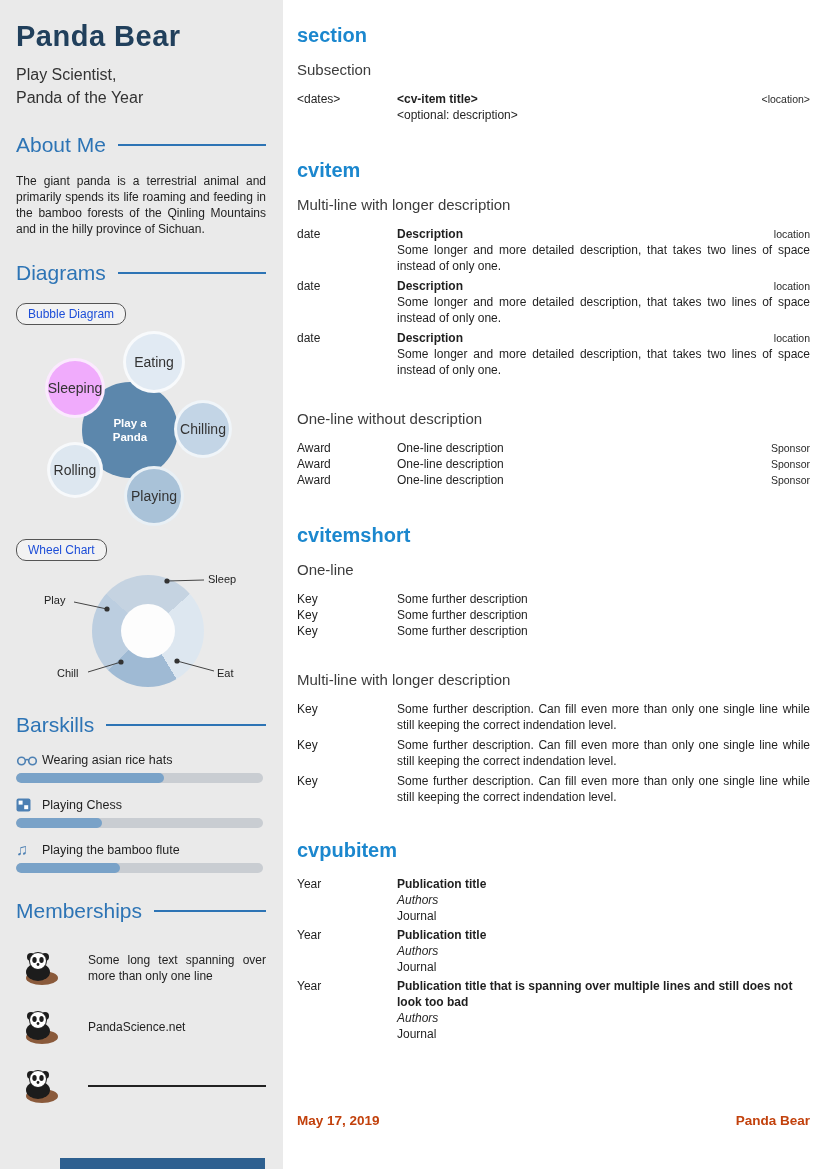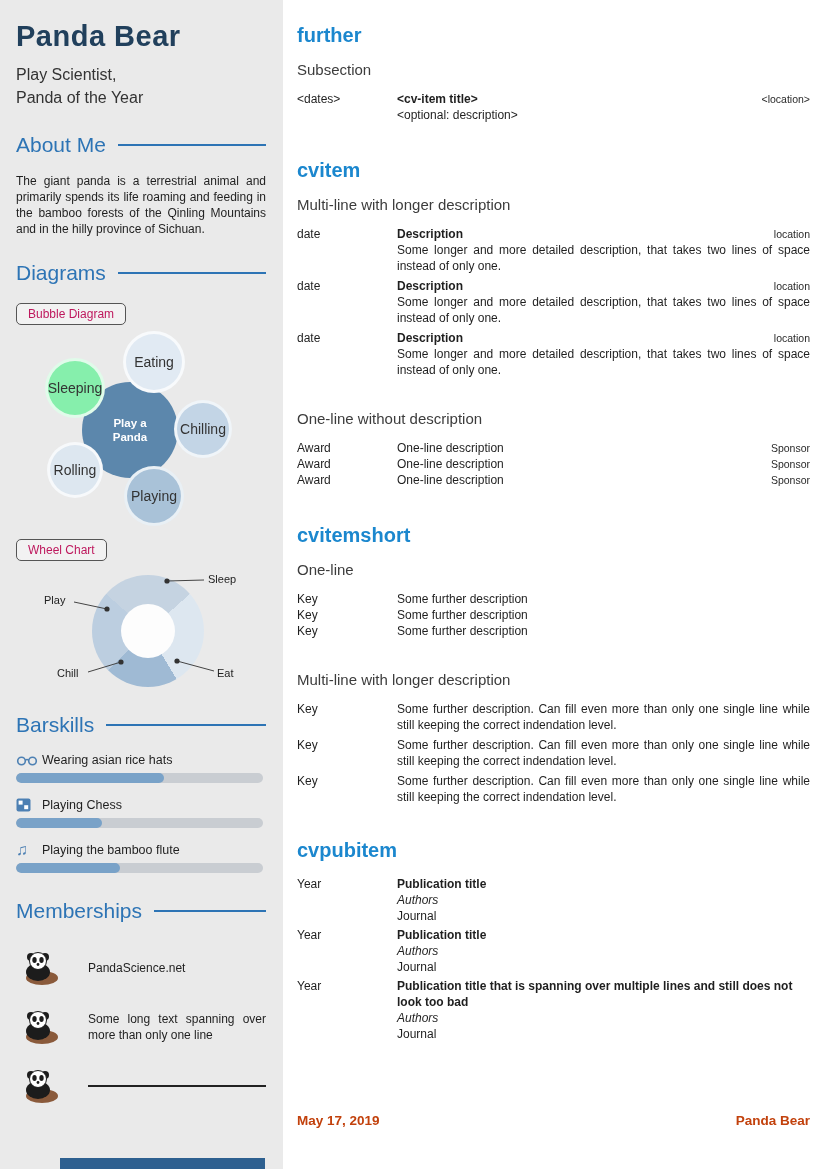--- a/index.html
+++ b/index.html
@@ -8,22 +8,22 @@
 
   
   .sidebar{position:absolute;left:0;top:0;width:283px;height:1169px;background:#eaeaea;
            box-sizing:border-box;padding:14px 17px 0 16px;}
   .name-title{margin:6px 0 10px;font-size:29px;font-weight:600;color:#21405c;letter-spacing:0.5px;}
   .tagline{margin:0 0 20px;font-size:16px;line-height:23px;color:#333;}
   .side-heading{display:flex;align-items:center;color:#2d74b5;font-size:21px;font-weight:400;margin:24px 0 16px;}
   .side-heading .rule{flex:1;height:2px;background:#2d74b5;margin-left:12px;}
   .about-text{margin:0;font-size:12px;line-height:16px;text-align:justify;color:#1f1f1f;}
 
-  .tag{display:inline-block;border:1px solid #555;border-radius:5px;background:#f2f2f2;
-       padding:3px 11px;font-size:12px;color:#be185d;margin:2px 0 8px;}
+  .tag{display:inline-block;border:1px solid #555;border-radius:10px;background:#f2f2f2;
+       padding:3px 11px;font-size:12px;color:#1d4ed8;margin:2px 0 8px;}
 
   
   .bubble-wrap{position:relative;width:250px;height:198px;margin-bottom:6px;}
   .bubble{position:absolute;border-radius:50%;display:flex;align-items:center;justify-content:center;
           text-align:center;font-size:14px;color:#333;box-sizing:border-box;
           border:3px solid rgba(255,255,255,0.75);z-index:2;}
   .bubble-center{position:absolute;left:66px;top:49px;width:96px;height:96px;border-radius:50%;
           display:flex;flex-direction:column;align-items:center;justify-content:center;
           color:#fff;font-weight:bold;font-size:11.5px;line-height:14px;z-index:1;}
   .bubble-0{left:107px;top:-2px;width:62px;height:62px;}
@@ -110,21 +110,21 @@
     <div class="tag">Bubble Diagram</div>
 
     <div class="bubble-wrap">
       <div class="bubble-center" style="background: rgb(92, 135, 172);">
         <span>Play a</span>
         <span>Panda</span>
       </div>
       <div class="bubble bubble-0" style="background: rgb(225, 234, 243);">
           <span>Eating</span>
         </div>
-      <div class="bubble bubble-1" style="background: #86efac;">
+      <div class="bubble bubble-1" style="background: #f0abfc;">
           <span>Sleeping</span>
         </div>
       <div class="bubble bubble-2" style="background: rgb(195, 213, 230);">
           <span>Chilling</span>
         </div>
       <div class="bubble bubble-3" style="background: rgb(221, 231, 240);">
           <span>Rolling</span>
         </div>
       <div class="bubble bubble-4" style="background: rgb(169, 194, 216);">
           <span>Playing</span>
@@ -211,37 +211,37 @@
             <ellipse cx="26" cy="33" rx="16" ry="7" fill="#8a5a3b"></ellipse>
             <ellipse cx="22" cy="27" rx="12" ry="9" fill="#1c1c1c"></ellipse>
             <circle cx="15" cy="12" r="4" fill="#1c1c1c"></circle>
             <circle cx="29" cy="12" r="4" fill="#1c1c1c"></circle>
             <circle cx="22" cy="16" r="8.5" fill="#fff" stroke="#1c1c1c" stroke-width="1"></circle>
             <ellipse cx="18.5" cy="15" rx="2.2" ry="3" fill="#1c1c1c"></ellipse>
             <ellipse cx="25.5" cy="15" rx="2.2" ry="3" fill="#1c1c1c"></ellipse>
             <circle cx="22" cy="19.5" r="1.4" fill="#1c1c1c"></circle>
           </svg>
       </span>
-      <span class="m-text">PandaScience.net</span>
+      <span class="m-text">Some long text spanning over more than only one line</span>
     </div>
 
     <div class="member">
       <span class="logo">
         <svg width="46" height="42" viewBox="0 0 46 42">
             <ellipse cx="26" cy="33" rx="16" ry="7" fill="#8a5a3b"></ellipse>
             <ellipse cx="22" cy="27" rx="12" ry="9" fill="#1c1c1c"></ellipse>
             <circle cx="15" cy="12" r="4" fill="#1c1c1c"></circle>
             <circle cx="29" cy="12" r="4" fill="#1c1c1c"></circle>
             <circle cx="22" cy="16" r="8.5" fill="#fff" stroke="#1c1c1c" stroke-width="1"></circle>
             <ellipse cx="18.5" cy="15" rx="2.2" ry="3" fill="#1c1c1c"></ellipse>
             <ellipse cx="25.5" cy="15" rx="2.2" ry="3" fill="#1c1c1c"></ellipse>
             <circle cx="22" cy="19.5" r="1.4" fill="#1c1c1c"></circle>
           </svg>
       </span>
-      <span class="m-text">Some long text spanning over more than only one line</span>
+      <span class="m-text">PandaScience.net</span>
     </div>
 
     <div class="member">
       <span class="logo">
         <svg width="46" height="42" viewBox="0 0 46 42">
             <ellipse cx="26" cy="33" rx="16" ry="7" fill="#8a5a3b"></ellipse>
             <ellipse cx="22" cy="27" rx="12" ry="9" fill="#1c1c1c"></ellipse>
             <circle cx="15" cy="12" r="4" fill="#1c1c1c"></circle>
             <circle cx="29" cy="12" r="4" fill="#1c1c1c"></circle>
             <circle cx="22" cy="16" r="8.5" fill="#fff" stroke="#1c1c1c" stroke-width="1"></circle>
@@ -251,21 +251,21 @@
           </svg>
       </span>
       <span class="m-rule"></span>
     </div>
 
     <div class="bottom-strip"></div>
   </aside>
 
   <main class="main">
 
-    <h2 class="main-heading">further</h2>
+    <h2 class="main-heading">section</h2>
     <h3 class="subsection">Subsection</h3>
 
     <div class="cv-row">
       <div class="col-key">&lt;dates&gt;</div>
       <div class="col-body">
         <div class="head-line">
           <span class="item-title">&lt;cv-item title&gt;</span>
           <span class="loc">&lt;location&gt;</span>
         </div>
         <p class="desc">&lt;optional: description&gt;</p>

